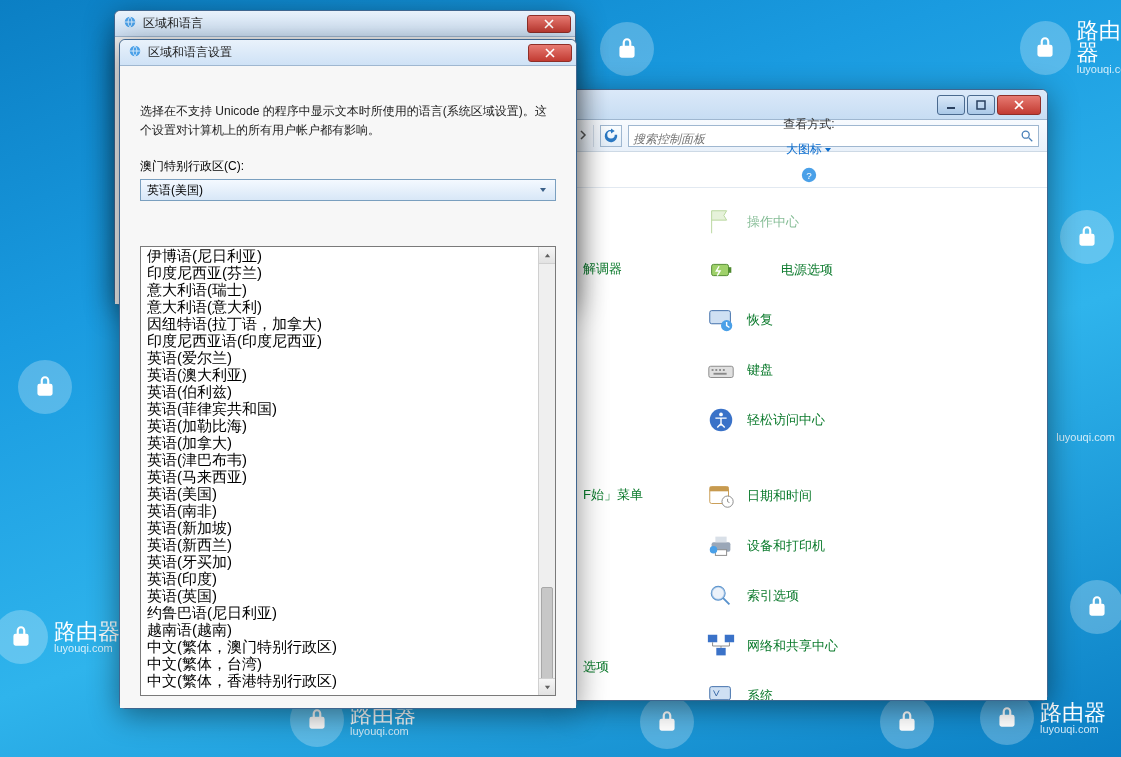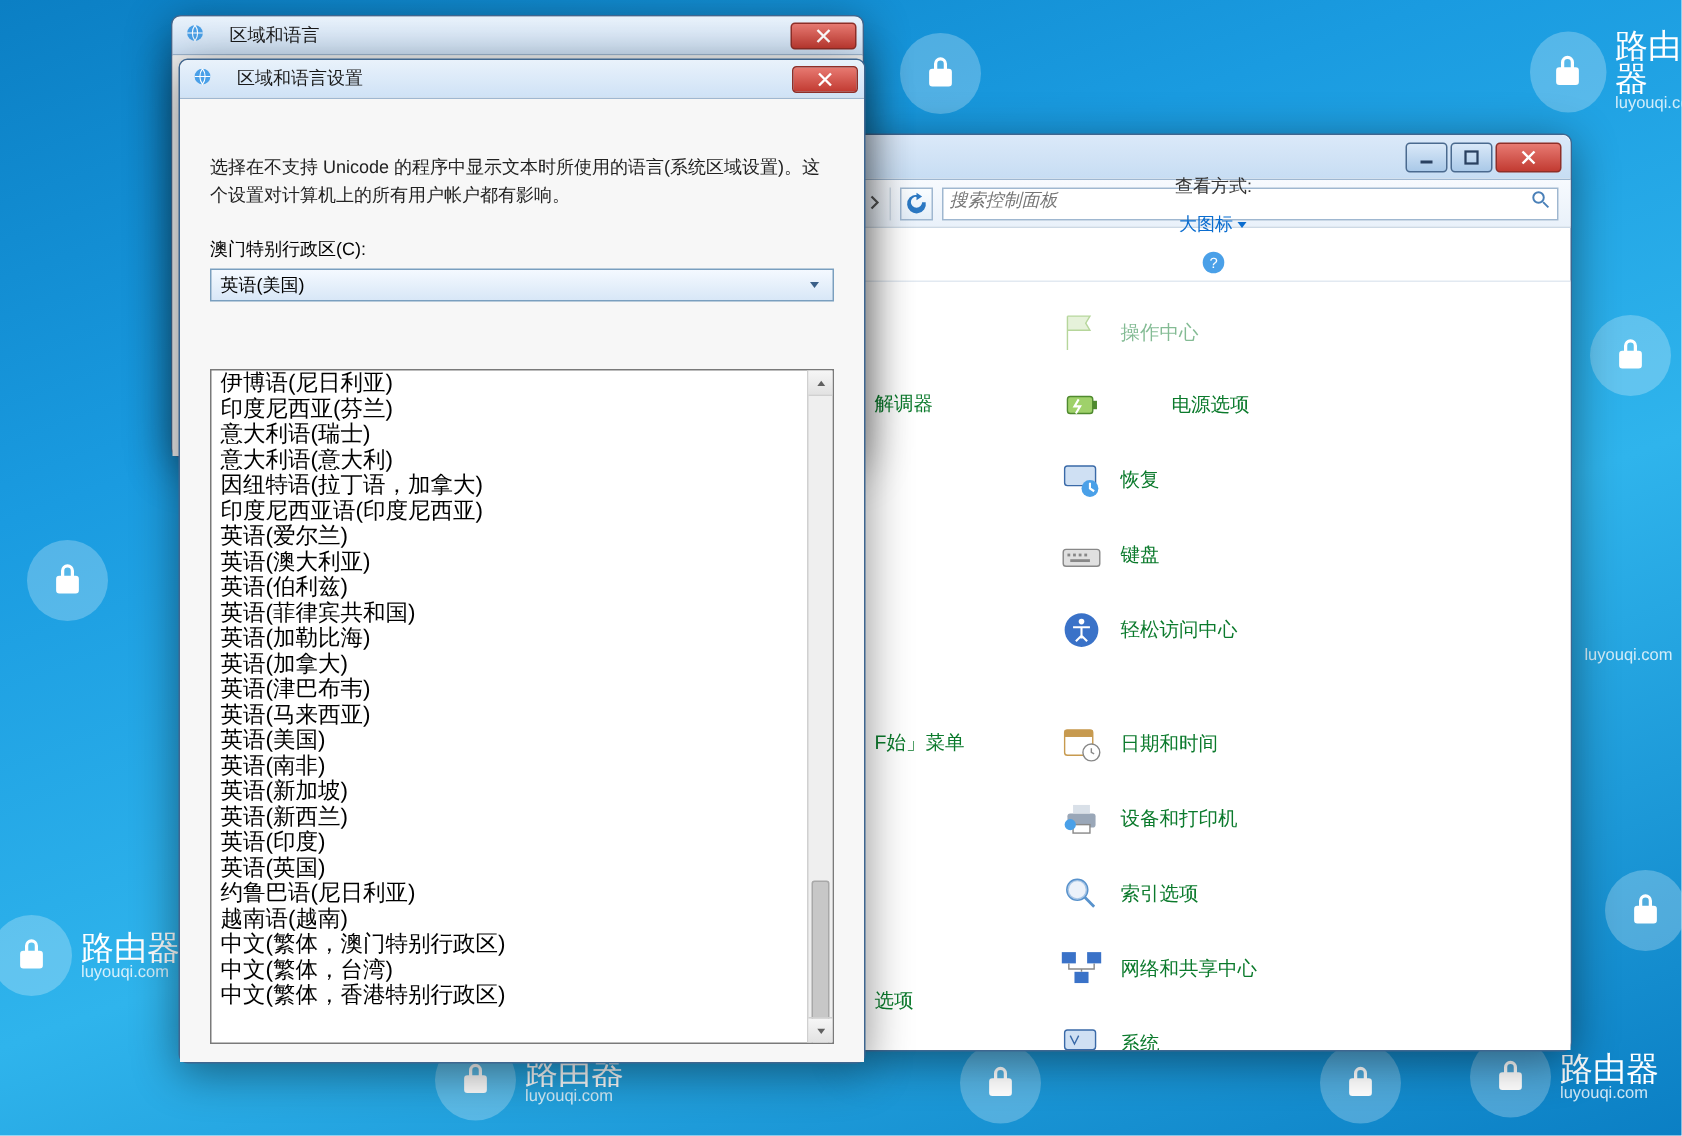--- a/index.html
+++ b/index.html
@@ -16,35 +16,35 @@
 .watermark .lock-circle{ width:54px;height:54px;border-radius:50%;background:rgba(255,255,255,0.25);display:flex;align-items:center;justify-content:center;}
 .watermark .lock-circle svg{width:26px;height:26px;fill:#fff;}
 .watermark .wm-text{display:flex;flex-direction:column;line-height:1;}
 .watermark .wm-text .big{font-size:22px;color:#fff;}
 .watermark .wm-text .small{font-size:11px;color:rgba(255,255,255,0.8);}
 
 
 .window { position:absolute; background:#f0f0f0; border:1px solid #3f668f; box-shadow:0 6px 30px rgba(0,0,0,0.45); border-radius:6px; }
 .titlebar { display:flex; align-items:center; justify-content:space-between; height:26px; padding:0 4px 0 8px;
   background:linear-gradient(#e9f2fb,#cfe2f6); border-bottom:1px solid #9fb7d0; border-radius:6px 6px 0 0;}
-.titlebar .title { display:flex; align-items:center; gap:16px; color:#1a1a1a; font-size:12px; }
+.titlebar .title { display:flex; align-items:center; gap:6px; color:#1a1a1a; font-size:12px; }
 .titlebar .globe-icon svg{width:14px;height:14px;}
 .winbtns { display:flex; gap:2px; }
 .winbtn { width:28px; height:18px; border:1px solid #4a6a8f; border-radius:3px; background:linear-gradient(#d9e8f8,#aac9e8); display:flex;align-items:center;justify-content:center; cursor:default; }
 .winbtn.close{ width:44px; background:linear-gradient(#e77a72,#c23b32); border-color:#8f2f28; color:#fff; }
 .winbtn svg{width:10px;height:10px;}
 
 
 #cp-window { top:89px; left:570px; width:478px; height:612px; background:#fff; }
 #cp-window .cp-titlebar{height:30px;background:linear-gradient(#dbe9f9,#c7ddf3);border-bottom:1px solid #9fb7d0;display:flex;justify-content:flex-end;align-items:center;padding:0 6px;border-radius:6px 6px 0 0;}
 #cp-window .cp-titlebar .winbtn{height:20px;}
 #cp-window .addrbar{height:32px;background:linear-gradient(#f7fafe,#e9f1fa);border-bottom:1px solid #cdd9e5;display:flex;align-items:center;gap:6px;padding:0 8px;}
 #cp-window .addrbar .sep{width:1px;height:22px;background:#cdd9e5;}
 #cp-window .addrbar .refresh-btn{width:22px;height:22px;border:1px solid #9fb7d0;background:linear-gradient(#fafdff,#e4eef8);display:flex;align-items:center;justify-content:center;}
-#cp-window .addrbar .searchbox{flex:1;height:22px;border:1px solid #9fb7d0;background:#fff;display:flex;align-items:flex-start;padding:0 4px;gap:4px;}
+#cp-window .addrbar .searchbox{flex:1;height:22px;border:1px solid #9fb7d0;background:#fff;display:flex;align-items:flex-end;padding:0 4px;gap:4px;}
 #cp-window .addrbar .searchbox input{border:none;outline:none;flex:1;font-size:12px;color:#888;font-style:italic;}
 #cp-window .addrbar .searchbox svg{width:14px;height:14px;}
 #cp-window .toolbar{height:36px;border-bottom:1px solid #e2e9f1;display:flex;align-items:center;justify-content:flex-end;padding:0 16px;gap:8px;font-size:12px;flex-direction:column;}
 #cp-window .toolbar .label{color:#333;}
 #cp-window .toolbar .link{color:#0b6dcf;cursor:pointer;display:flex;align-items:center;gap:2px;}
 #cp-window .toolbar .link svg{width:8px;height:8px;}
 #cp-window .toolbar .help svg{width:18px;height:18px;}
 #cp-window .content{position:absolute;top:98px;left:0;right:0;bottom:0;background:#fff;overflow:hidden;}
 .cp-item{position:absolute;display:flex;align-items:center;gap:10px;height:40px;}
 .cp-item .ico{width:32px;height:32px;display:flex;align-items:center;justify-content:center;}
@@ -400,20 +400,21 @@
           <div class="item">英语(伯利兹)</div>
           <div class="item">英语(菲律宾共和国)</div>
           <div class="item">英语(加勒比海)</div>
           <div class="item">英语(加拿大)</div>
           <div class="item">英语(津巴布韦)</div>
           <div class="item">英语(马来西亚)</div>
           <div class="item">英语(美国)</div>
           <div class="item">英语(南非)</div>
           <div class="item">英语(新加坡)</div>
           <div class="item">英语(新西兰)</div>
+          <div class="item">英语(牙买加)</div>
           <div class="item">英语(印度)</div>
           <div class="item">英语(英国)</div>
           <div class="item">约鲁巴语(尼日利亚)</div>
           <div class="item">越南语(越南)</div>
           <div class="item">中文(繁体，澳门特别行政区)</div>
           <div class="item">中文(繁体，台湾)</div>
           <div class="item">中文(繁体，香港特别行政区)</div>
         </div>
       <div class="scroll">
         <div class="btn up">

